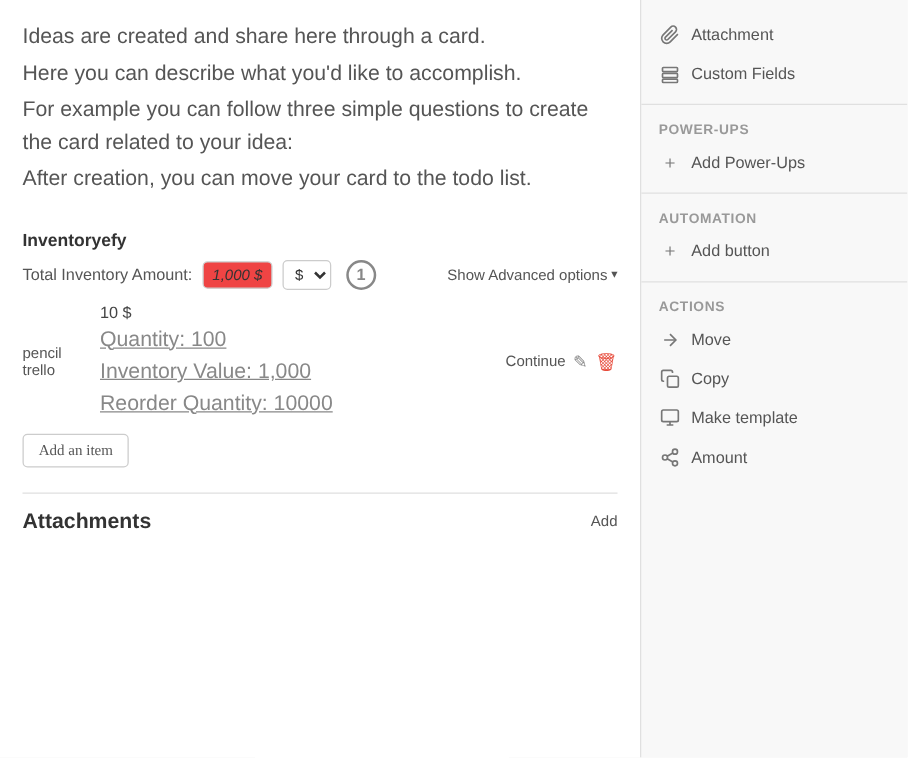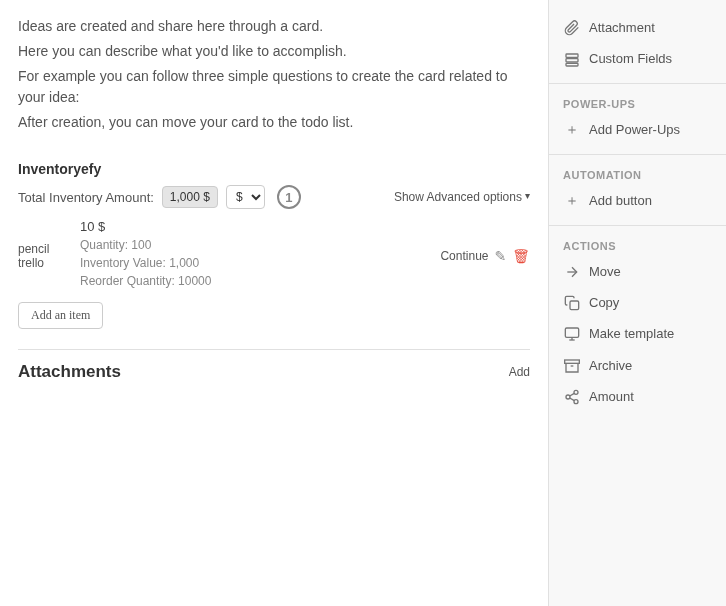--- a/index.html
+++ b/index.html
@@ -12,30 +12,30 @@
       overflow: hidden;
     }
     .main-content {
       flex: 1;
       background: #fff;
       padding: 16px 18px;
       overflow-y: auto;
       max-width: 548px;
     }
     .sidebar {
-      width: 178px;
+      width: 214px;
       background: #f8f8f8;
       border-left: 1px solid #e0e0e0;
       padding: 8px 0;
       overflow-y: auto;
     }
 
     
     .intro-text {
-      font-size: 14px;
+      font-size: 17px;
       color: #555;
       line-height: 1.5;
       margin-bottom: 4px;
     }
     .intro-text p {
       margin-bottom: 4px;
     }
     .intro-text ul {
       margin-left: 20px;
       margin-top: 4px;
@@ -59,27 +59,28 @@
       gap: 8px;
       margin-bottom: 10px;
       font-size: 13px;
       color: #555;
       flex-wrap: wrap;
     }
     .inventory-header label {
       white-space: nowrap;
     }
     .amount-input {
-      background: #e5e5e5;
+      background: #ef4444;
       border: 1px solid #ccc;
       border-radius: 4px;
       padding: 3px 7px;
       font-size: 12px;
       color: #333;
       cursor: pointer;
+      font-style: italic;
     }
     .currency-select {
       background: #fff;
       border: 1px solid #ccc;
       border-radius: 4px;
       padding: 3px 5px;
       font-size: 12px;
       color: #333;
     }
     .step-badge {
@@ -123,23 +124,24 @@
     }
     .item-details {
       flex: 1;
     }
     .item-price {
       font-size: 13px;
       color: #444;
       margin-bottom: 2px;
     }
     .item-meta {
-      font-size: 12px;
+      font-size: 17px;
       color: #888;
       line-height: 1.5;
+      text-decoration: underline;
     }
     .item-actions {
       display: flex;
       gap: 6px;
       align-items: center;
       padding-top: 2px;
     }
     .continue-btn {
       font-size: 12px;
       color: #555;
@@ -367,30 +369,20 @@
       <span class="sidebar-icon">
         <svg class="svg-icon" viewBox="0 0 24 24" fill="none" stroke="#777" stroke-width="2">
           <rect x="2" y="3" width="20" height="14" rx="2" ry="2"></rect>
           <line x1="8" y1="21" x2="16" y2="21"></line>
           <line x1="12" y1="17" x2="12" y2="21"></line>
         </svg>
       </span>
       <span class="sidebar-label">Make template</span>
     </div>
 
-    <div class="sidebar-item">
-      <span class="sidebar-icon">
-        <svg class="svg-icon" viewBox="0 0 24 24" fill="none" stroke="#777" stroke-width="2">
-          <polyline points="21 8 21 21 3 21 3 8"></polyline>
-          <rect x="1" y="3" width="22" height="5"></rect>
-          <line x1="10" y1="12" x2="14" y2="12"></line>
-        </svg>
-      </span>
-      <span class="sidebar-label">Archive</span>
-    </div>
 
     <div class="sidebar-item">
       <span class="sidebar-icon">
         <svg class="svg-icon" viewBox="0 0 24 24" fill="none" stroke="#777" stroke-width="2">
           <circle cx="18" cy="5" r="3"></circle>
           <circle cx="6" cy="12" r="3"></circle>
           <circle cx="18" cy="19" r="3"></circle>
           <line x1="8.59" y1="13.51" x2="15.42" y2="17.49"></line>
           <line x1="15.41" y1="6.51" x2="8.59" y2="10.49"></line>
         </svg>

